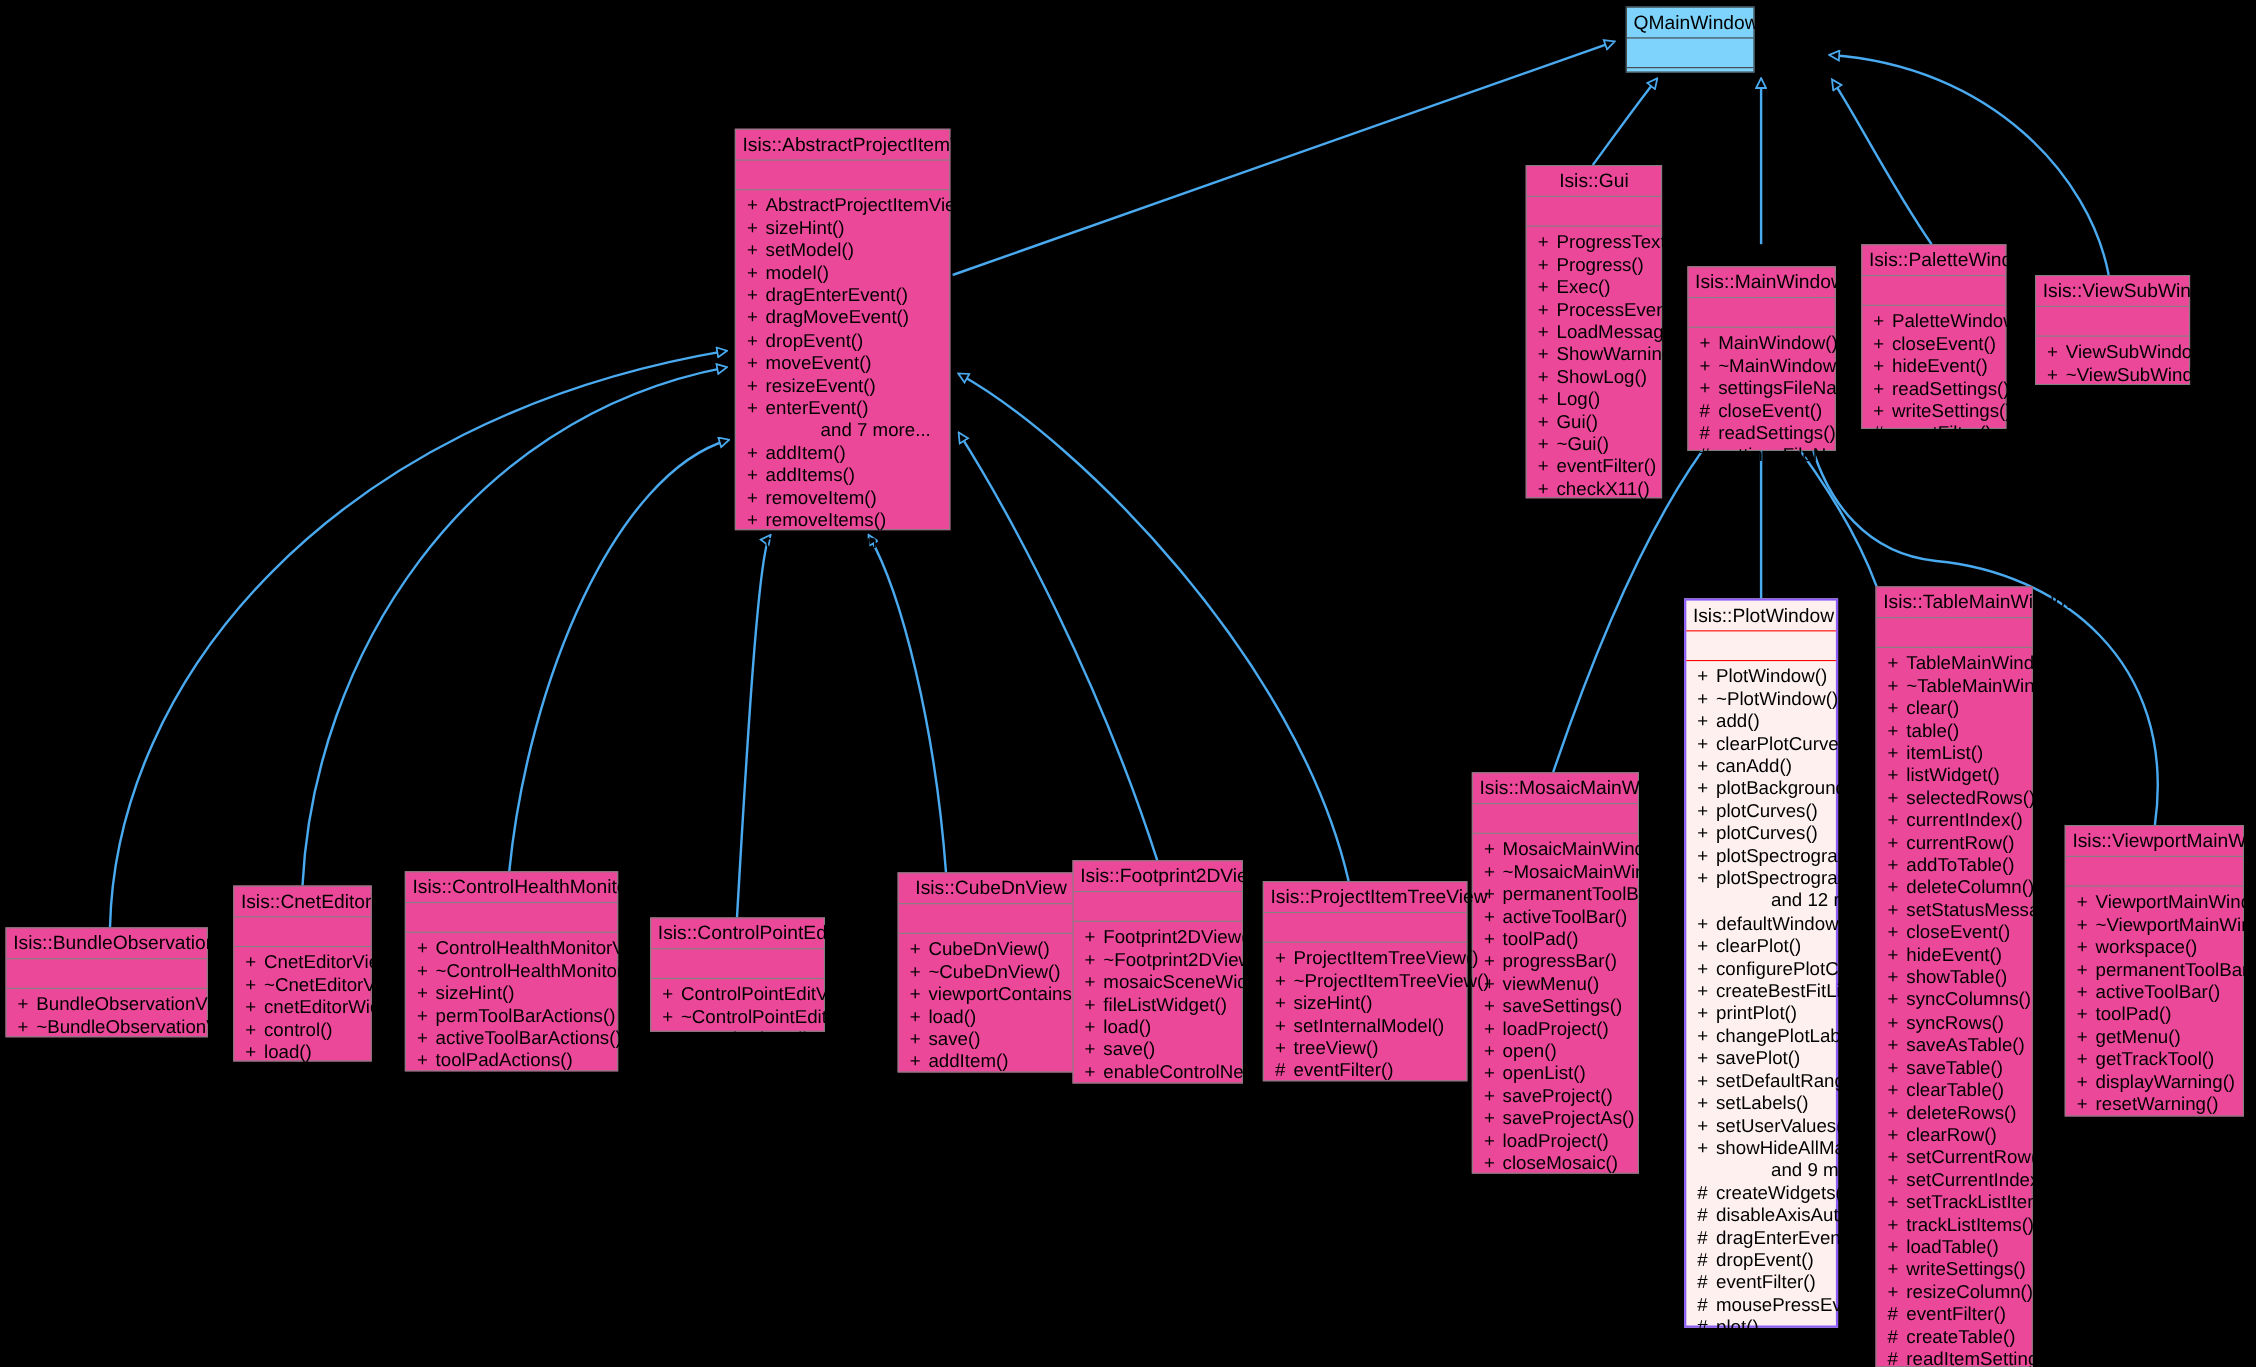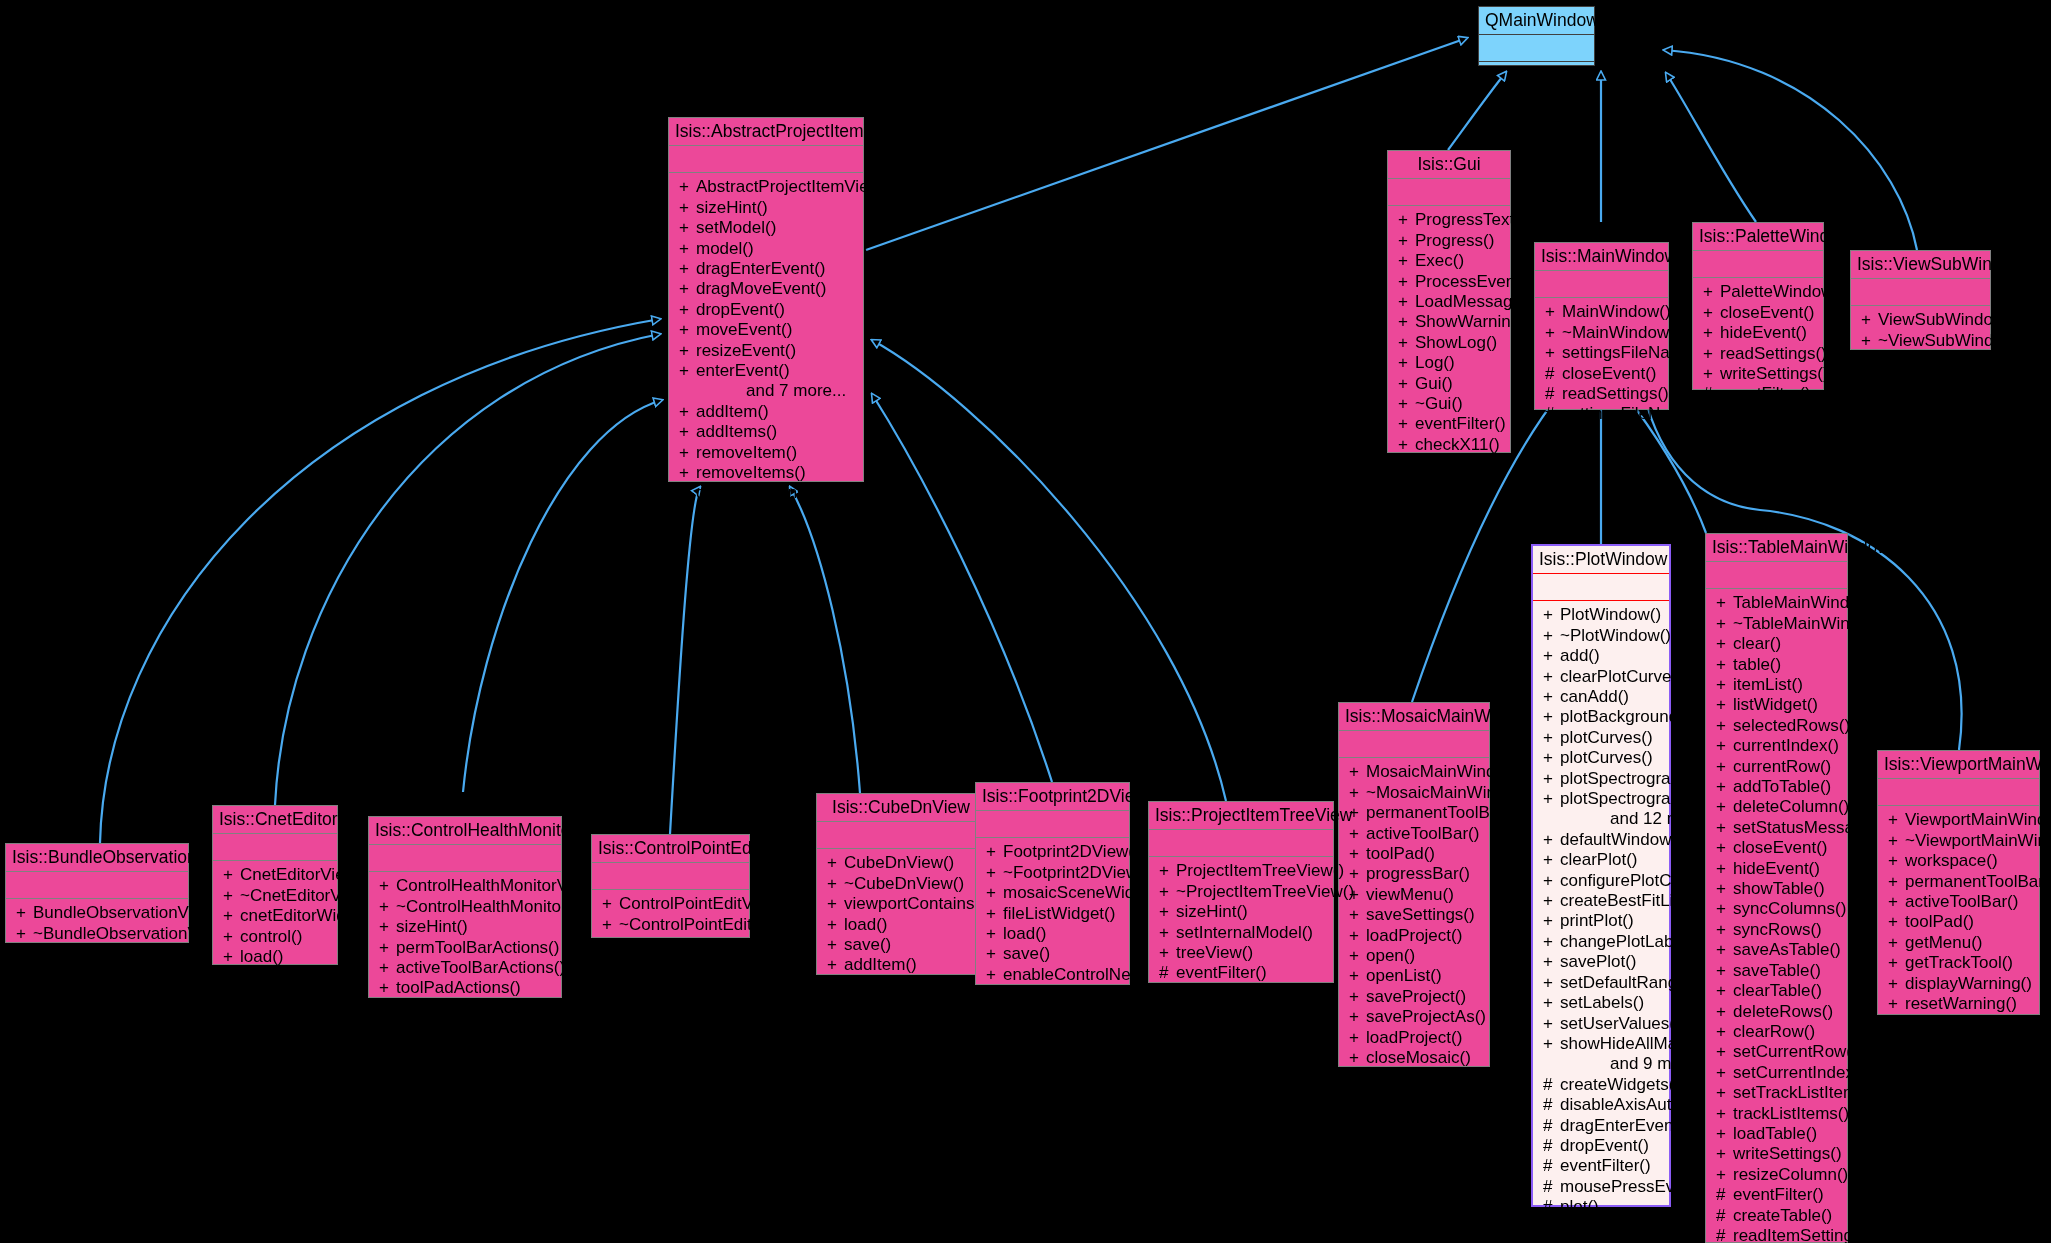--- a/index.html
+++ b/index.html
@@ -275,21 +275,21 @@
       <div class="attrs"></div>
       <div class="ops">
         <div class="op"><span class="vis">+</span><span>CnetEditorView()</span></div>
         <div class="op"><span class="vis">+</span><span>~CnetEditorView()</span></div>
         <div class="op"><span class="vis">+</span><span>cnetEditorWidget()</span></div>
         <div class="op"><span class="vis">+</span><span>control()</span></div>
         <div class="op"><span class="vis">+</span><span>load()</span></div>
         <div class="op"><span class="vis">+</span><span>save()</span></div>
       </div>
     </div>
-    <div class="node" style="left: 368px; top: 792px; width: 194px; height: 182px; margin-top: 24px;">
+    <div class="node" style="left: 368px; top: 792px; width: 194px; height: 182px;">
       <div class="title">Isis::ControlHealthMonitorView</div>
       <div class="attrs"></div>
       <div class="ops">
         <div class="op"><span class="vis">+</span><span>ControlHealthMonitorView()</span></div>
         <div class="op"><span class="vis">+</span><span>~ControlHealthMonitorView()</span></div>
         <div class="op"><span class="vis">+</span><span>sizeHint()</span></div>
         <div class="op"><span class="vis">+</span><span>permToolBarActions()</span></div>
         <div class="op"><span class="vis">+</span><span>activeToolBarActions()</span></div>
         <div class="op"><span class="vis">+</span><span>toolPadActions()</span></div>
         <div class="op"><span class="vis">+</span><span>controlHealthMonitorWidget()</span></div>

